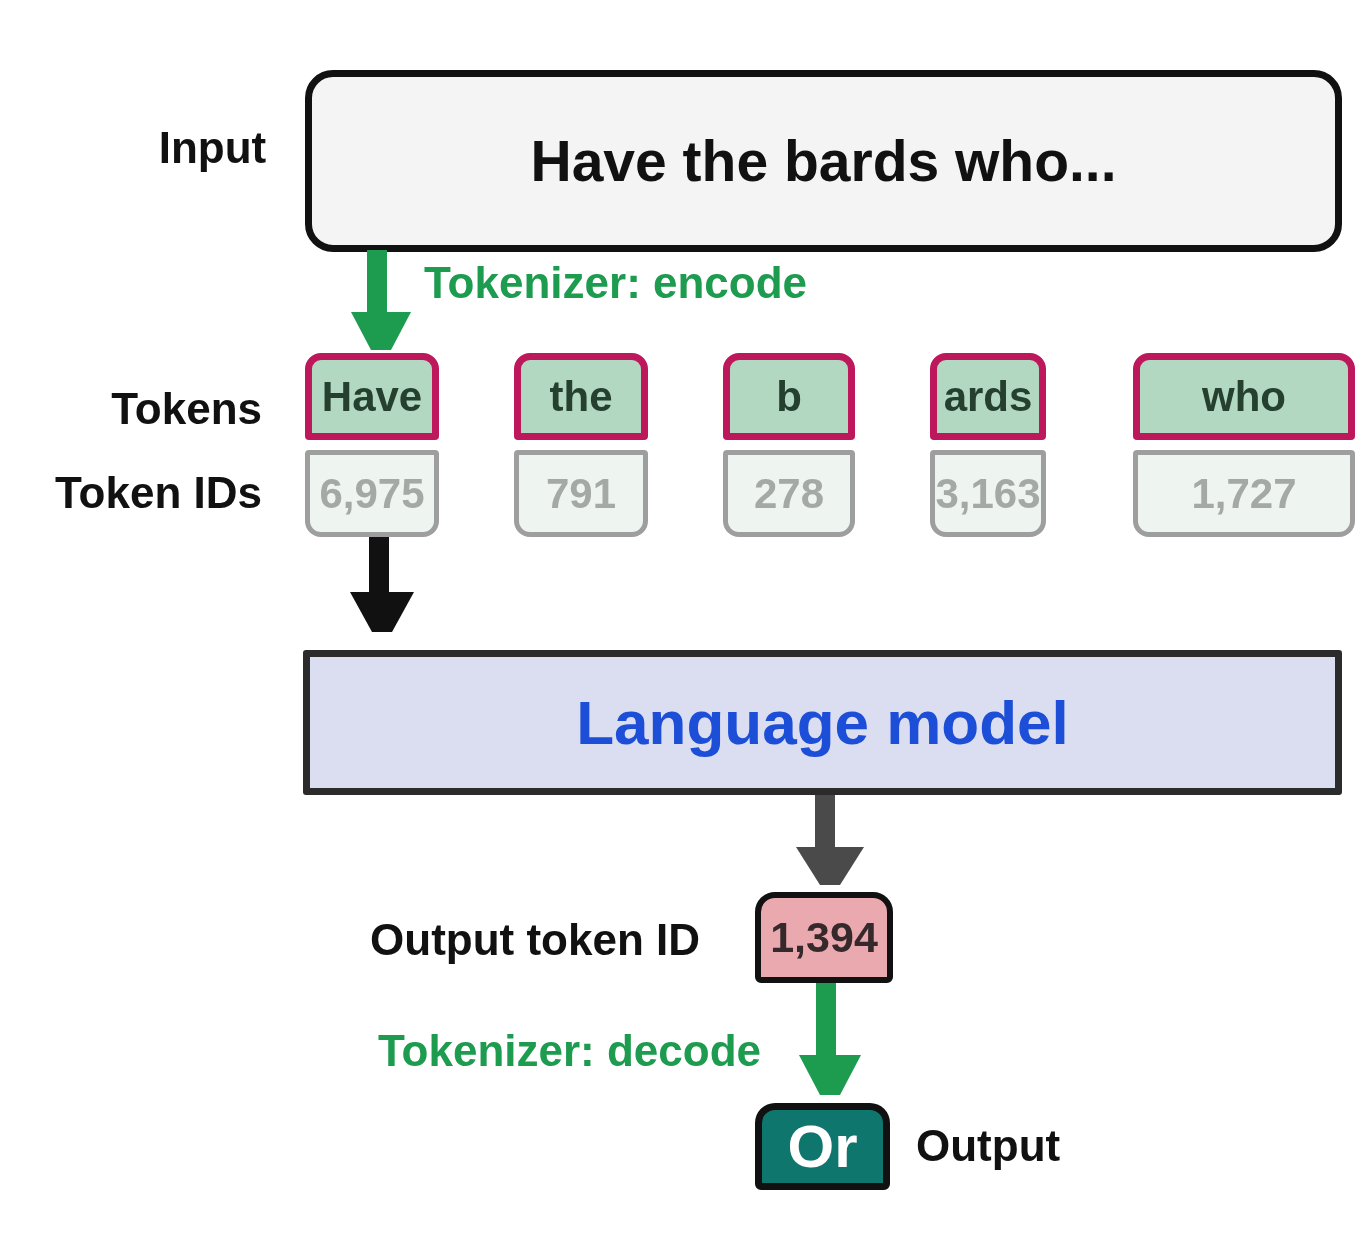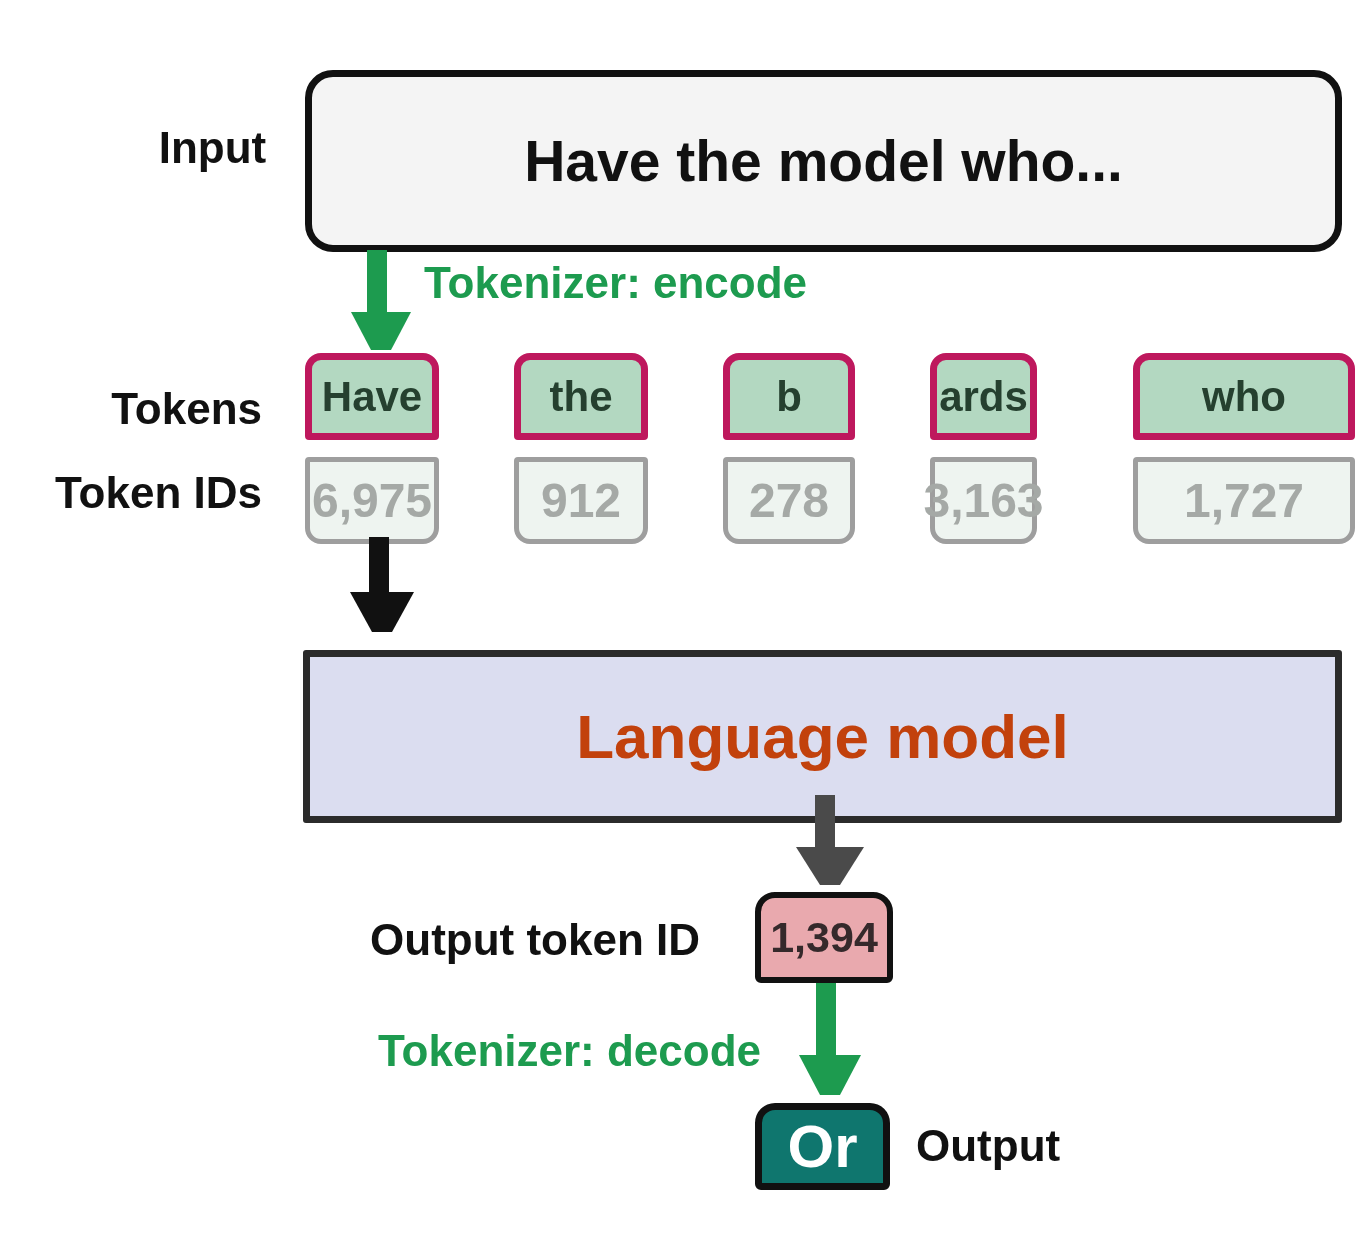--- a/index.html
+++ b/index.html
@@ -67,34 +67,34 @@
     background: #b3d8c1; border: 7px solid #be185d;
     border-radius: 16px 16px 4px 4px;
     display: flex; align-items: center; justify-content: center;
     font-size: 42px; font-weight: 700; color: #25402f; line-height: 1;
   }
   .id-box {
     top: 430px; height: 87px;
     background: #eef4f0; border: 5px solid #9e9e9e;
     border-radius: 4px 4px 16px 16px;
     display: flex; align-items: center; justify-content: center;
-    font-size: 48px; font-weight: 700; color: #a5a9a6; line-height: 1; margin-top: 7px;
+    font-size: 42px; font-weight: 700; color: #a5a9a6; line-height: 1;
   }
   .c0 { left: 285px;  width: 134px; }
   .c1 { left: 494px;  width: 134px; }
   .c2 { left: 703px;  width: 132px; }
-  .c3 { left: 910px;  width: 107px; }
+  .c3 { left: 910px;  width: 116px; }
   .c4 { left: 1113px; width: 222px; }
 
   
   .model-box {
-    left: 283px; top: 630px; width: 1039px; height: 173px;
+    left: 283px; top: 630px; width: 1039px; height: 145px;
     background: #dbddf0; border: 7px solid #2b2b2b; border-radius: 3px;
     display: flex; align-items: center; justify-content: center;
-    font-size: 62px; font-weight: 700; color: #c2410c;
+    font-size: 62px; font-weight: 700; color: #1d4ed8;
   }
 
   
   .otid-label { left: 298px; top: 893px; width: 392px; height: 54px; }
   .otid-box {
     left: 735px; top: 872px; width: 138px; height: 91px;
     background: #e9a9ae; border: 6px solid #111111;
     border-radius: 20px 20px 6px 6px;
     display: flex; align-items: center; justify-content: center;
     font-size: 43px; font-weight: 700; color: #35292b;
@@ -107,38 +107,38 @@
     font-size: 60px; font-weight: 700; color: #ffffff;
   }
   .output-label { left: 886px; top: 1099px; height: 54px; }
 </style>
 </head>
 <body>
 
 <div class="canvas">
 
   <div class="abs lbl input-label">Input</div>
-  <div class="abs input-box">Have the model who...</div>
+  <div class="abs input-box">Have the bards who...</div>
 
   <div>
     <div class="shaft encode-shaft"></div>
     <div class="head encode-head"></div>
   </div>
   <div class="abs lbl green encode-label">Tokenizer: encode</div>
 
   <div class="abs lbl right tokens-label">Tokens</div>
   <div class="abs tok-box c0">Have</div>
   <div class="abs tok-box c1">the</div>
   <div class="abs tok-box c2">b</div>
   <div class="abs tok-box c3">ards</div>
   <div class="abs tok-box c4">who</div>
 
   <div class="abs lbl right token-ids-label">Token IDs</div>
   <div class="abs id-box c0">6,975</div>
-  <div class="abs id-box c1">912</div>
+  <div class="abs id-box c1">791</div>
   <div class="abs id-box c2">278</div>
   <div class="abs id-box c3">3,163</div>
   <div class="abs id-box c4">1,727</div>
 
   <div>
     <div class="shaft black-shaft"></div>
     <div class="head black-head"></div>
   </div>
 
   <div class="abs model-box">Language model</div>

